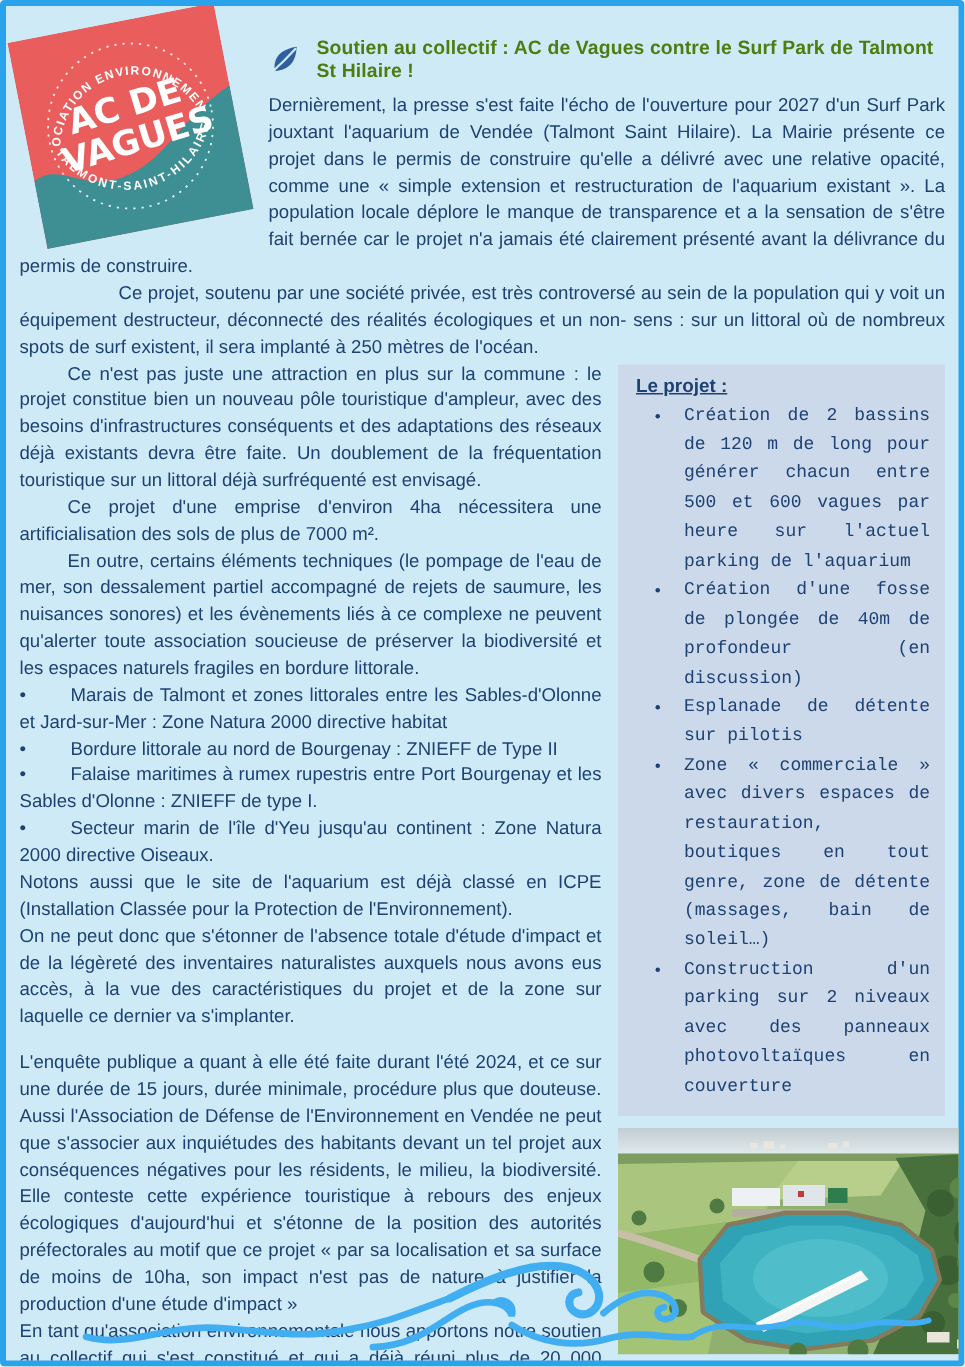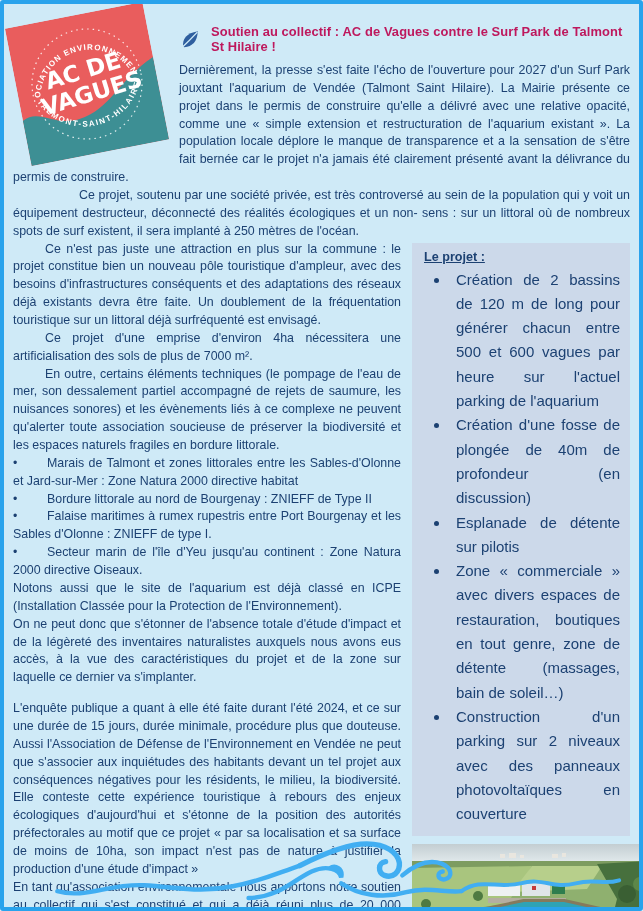--- a/index.html
+++ b/index.html
@@ -23,21 +23,21 @@
     position:relative;
   }
   .logo-float svg{position:absolute;left:6px;top:4px;transform:rotate(-11deg);transform-origin:50% 50%;}
   
   .title-row{
     display:flex;align-items:center;gap:10px;
     margin:14px 0 8px 0;
   }
   .leaf{flex:0 0 auto;display:inline-flex;}
   h1.article-title{
-    margin:0;font-size:12.9px;font-weight:bold;color:#be185d;
+    margin:0;font-size:12.9px;font-weight:bold;color:#4d7c0f;
     letter-spacing:.1px;
   }
   
   .para{
     margin:0;
     font-size:12.4px;
     line-height:1.44;
     text-align:justify;
   }
   .indent{text-indent:32px;}
@@ -57,24 +57,25 @@
   }
   .project-title{
     font-weight:bold;text-decoration:underline;
     font-size:12.6px;margin-bottom:4px;
   }
   .project-box ul{
     margin:0;padding:0 0 0 26px;
     list-style:disc;
   }
   .project-box li{
-    font-size:15px;line-height:1.62;
+    font-size:12px;line-height:1.62;
     text-align:justify;
     padding-left:6px;
     margin:0;
+    font-family:Liberation Mono, monospace;
   }
   .photo{
     margin-top:8px;
     width:254px;height:151px;
     overflow:hidden;
   }
   .photo svg{display:block;}
   
   .wave-footer{
     position:absolute;left:12px;right:12px;bottom:4px;height:62px;

